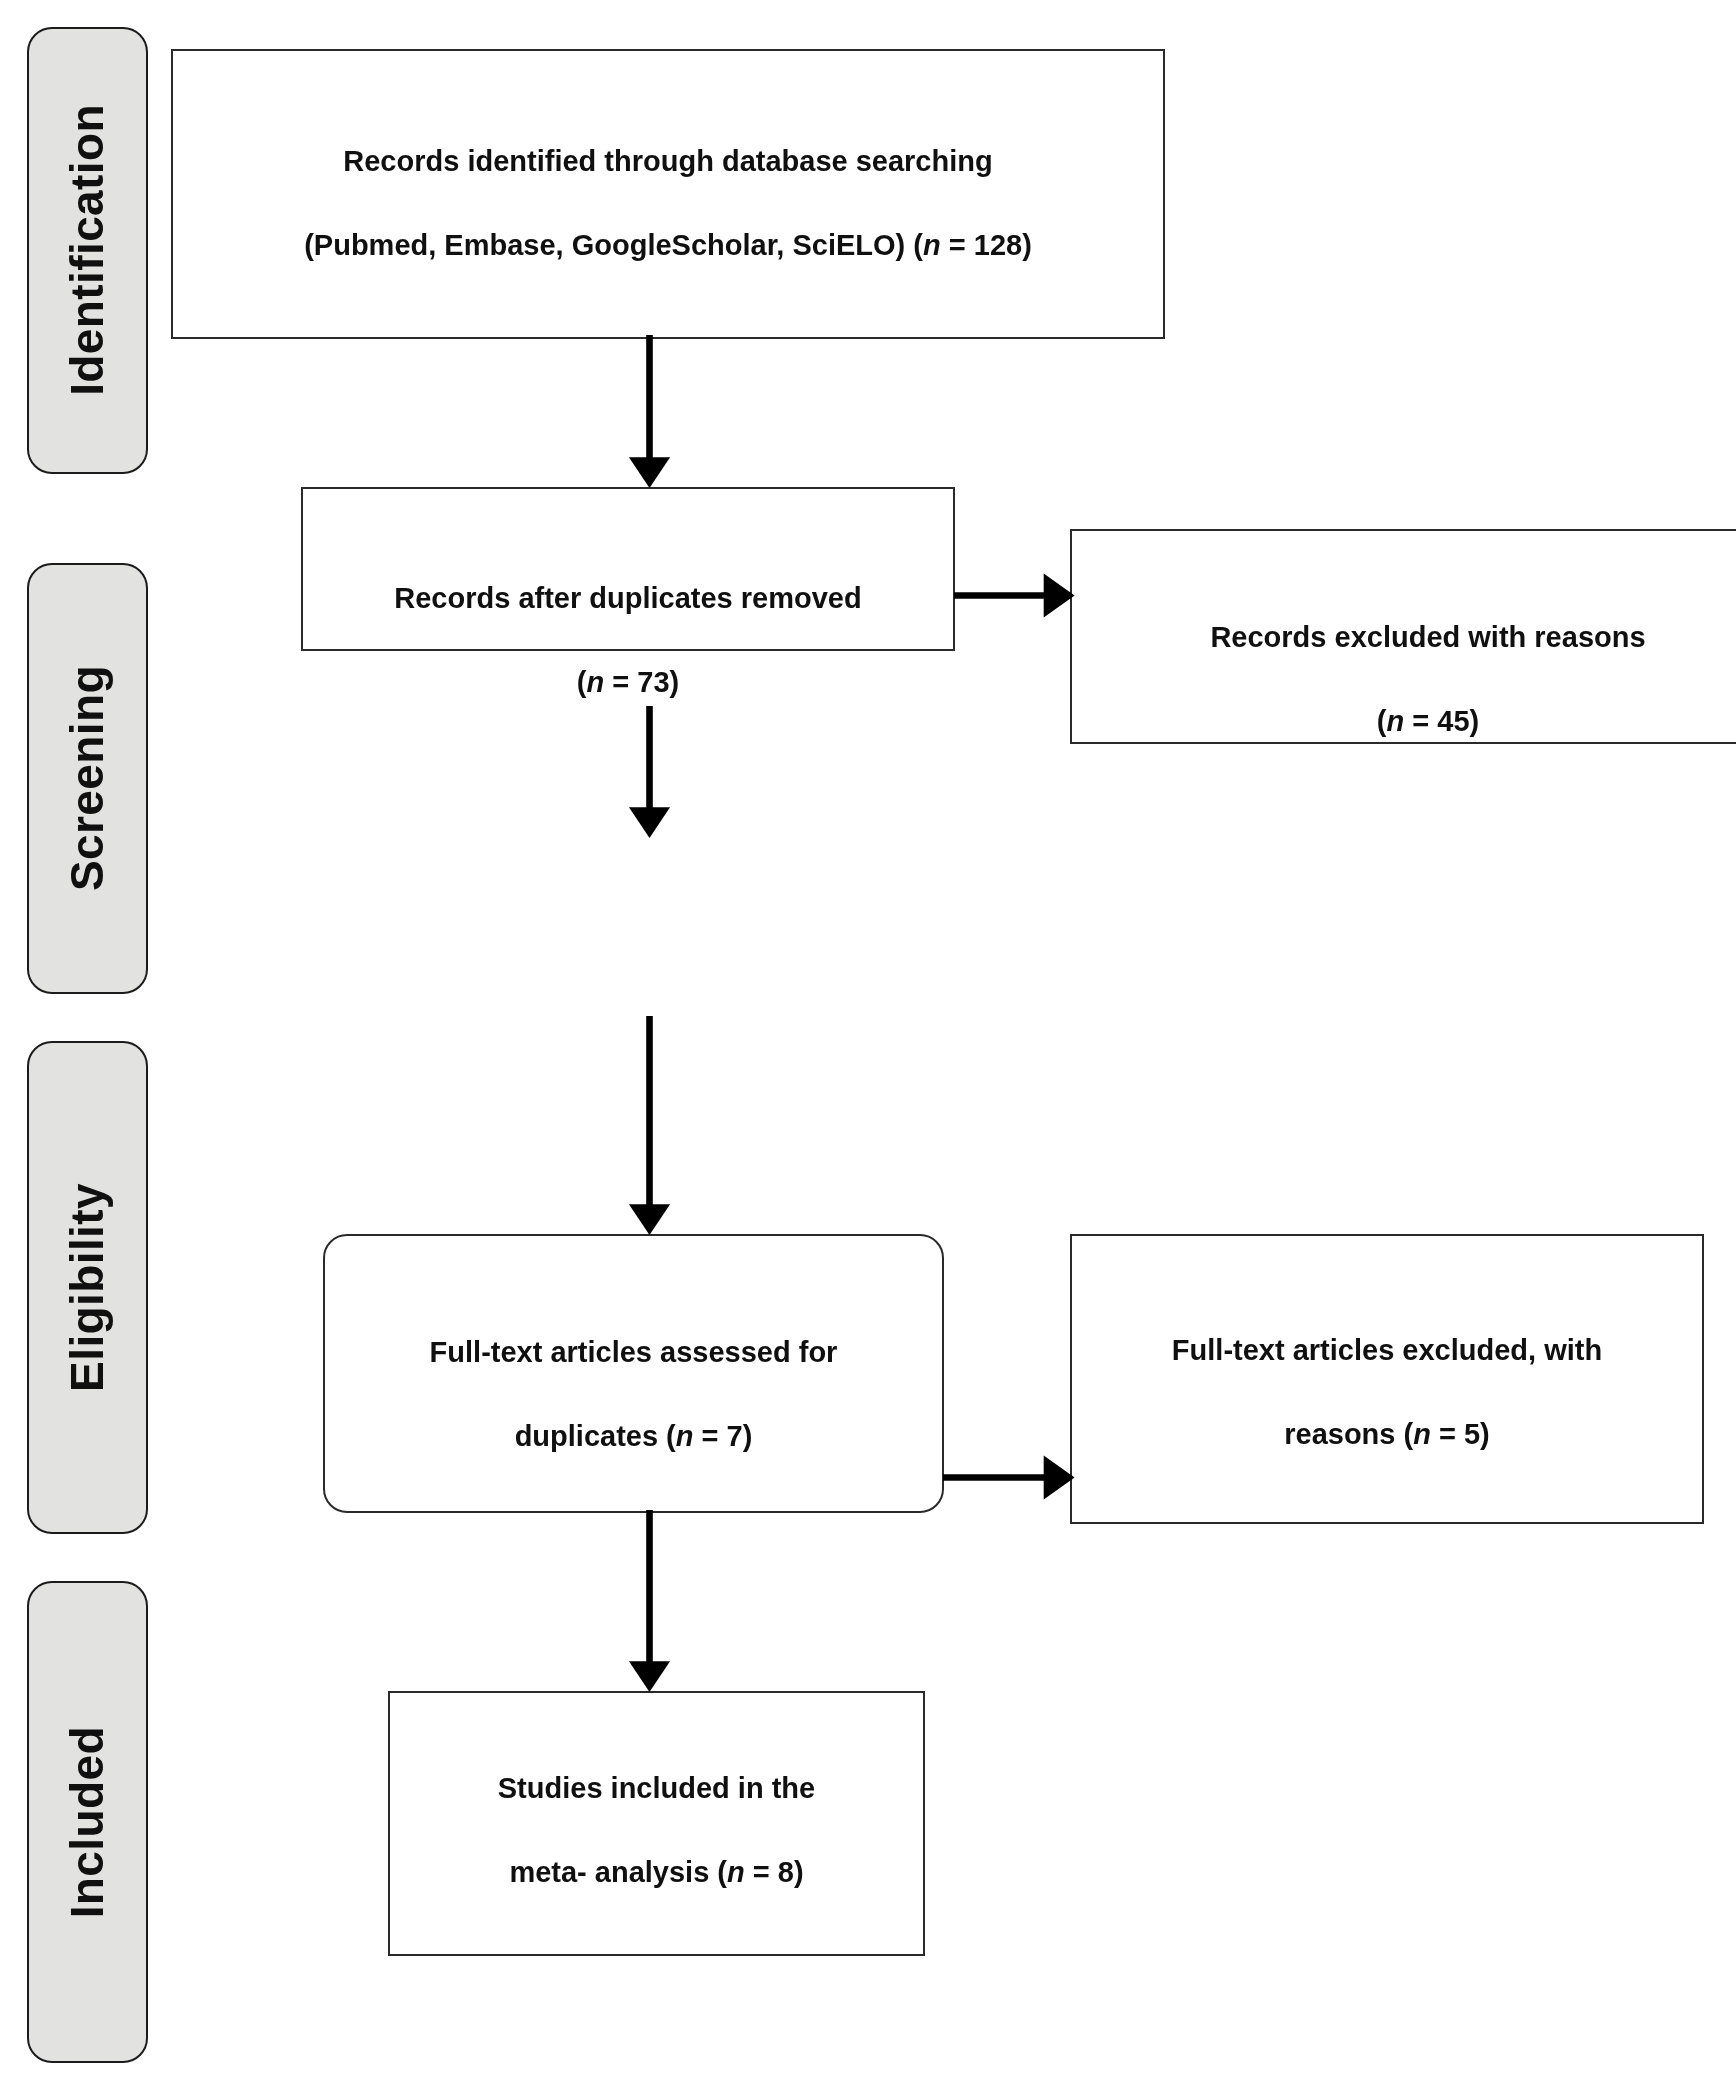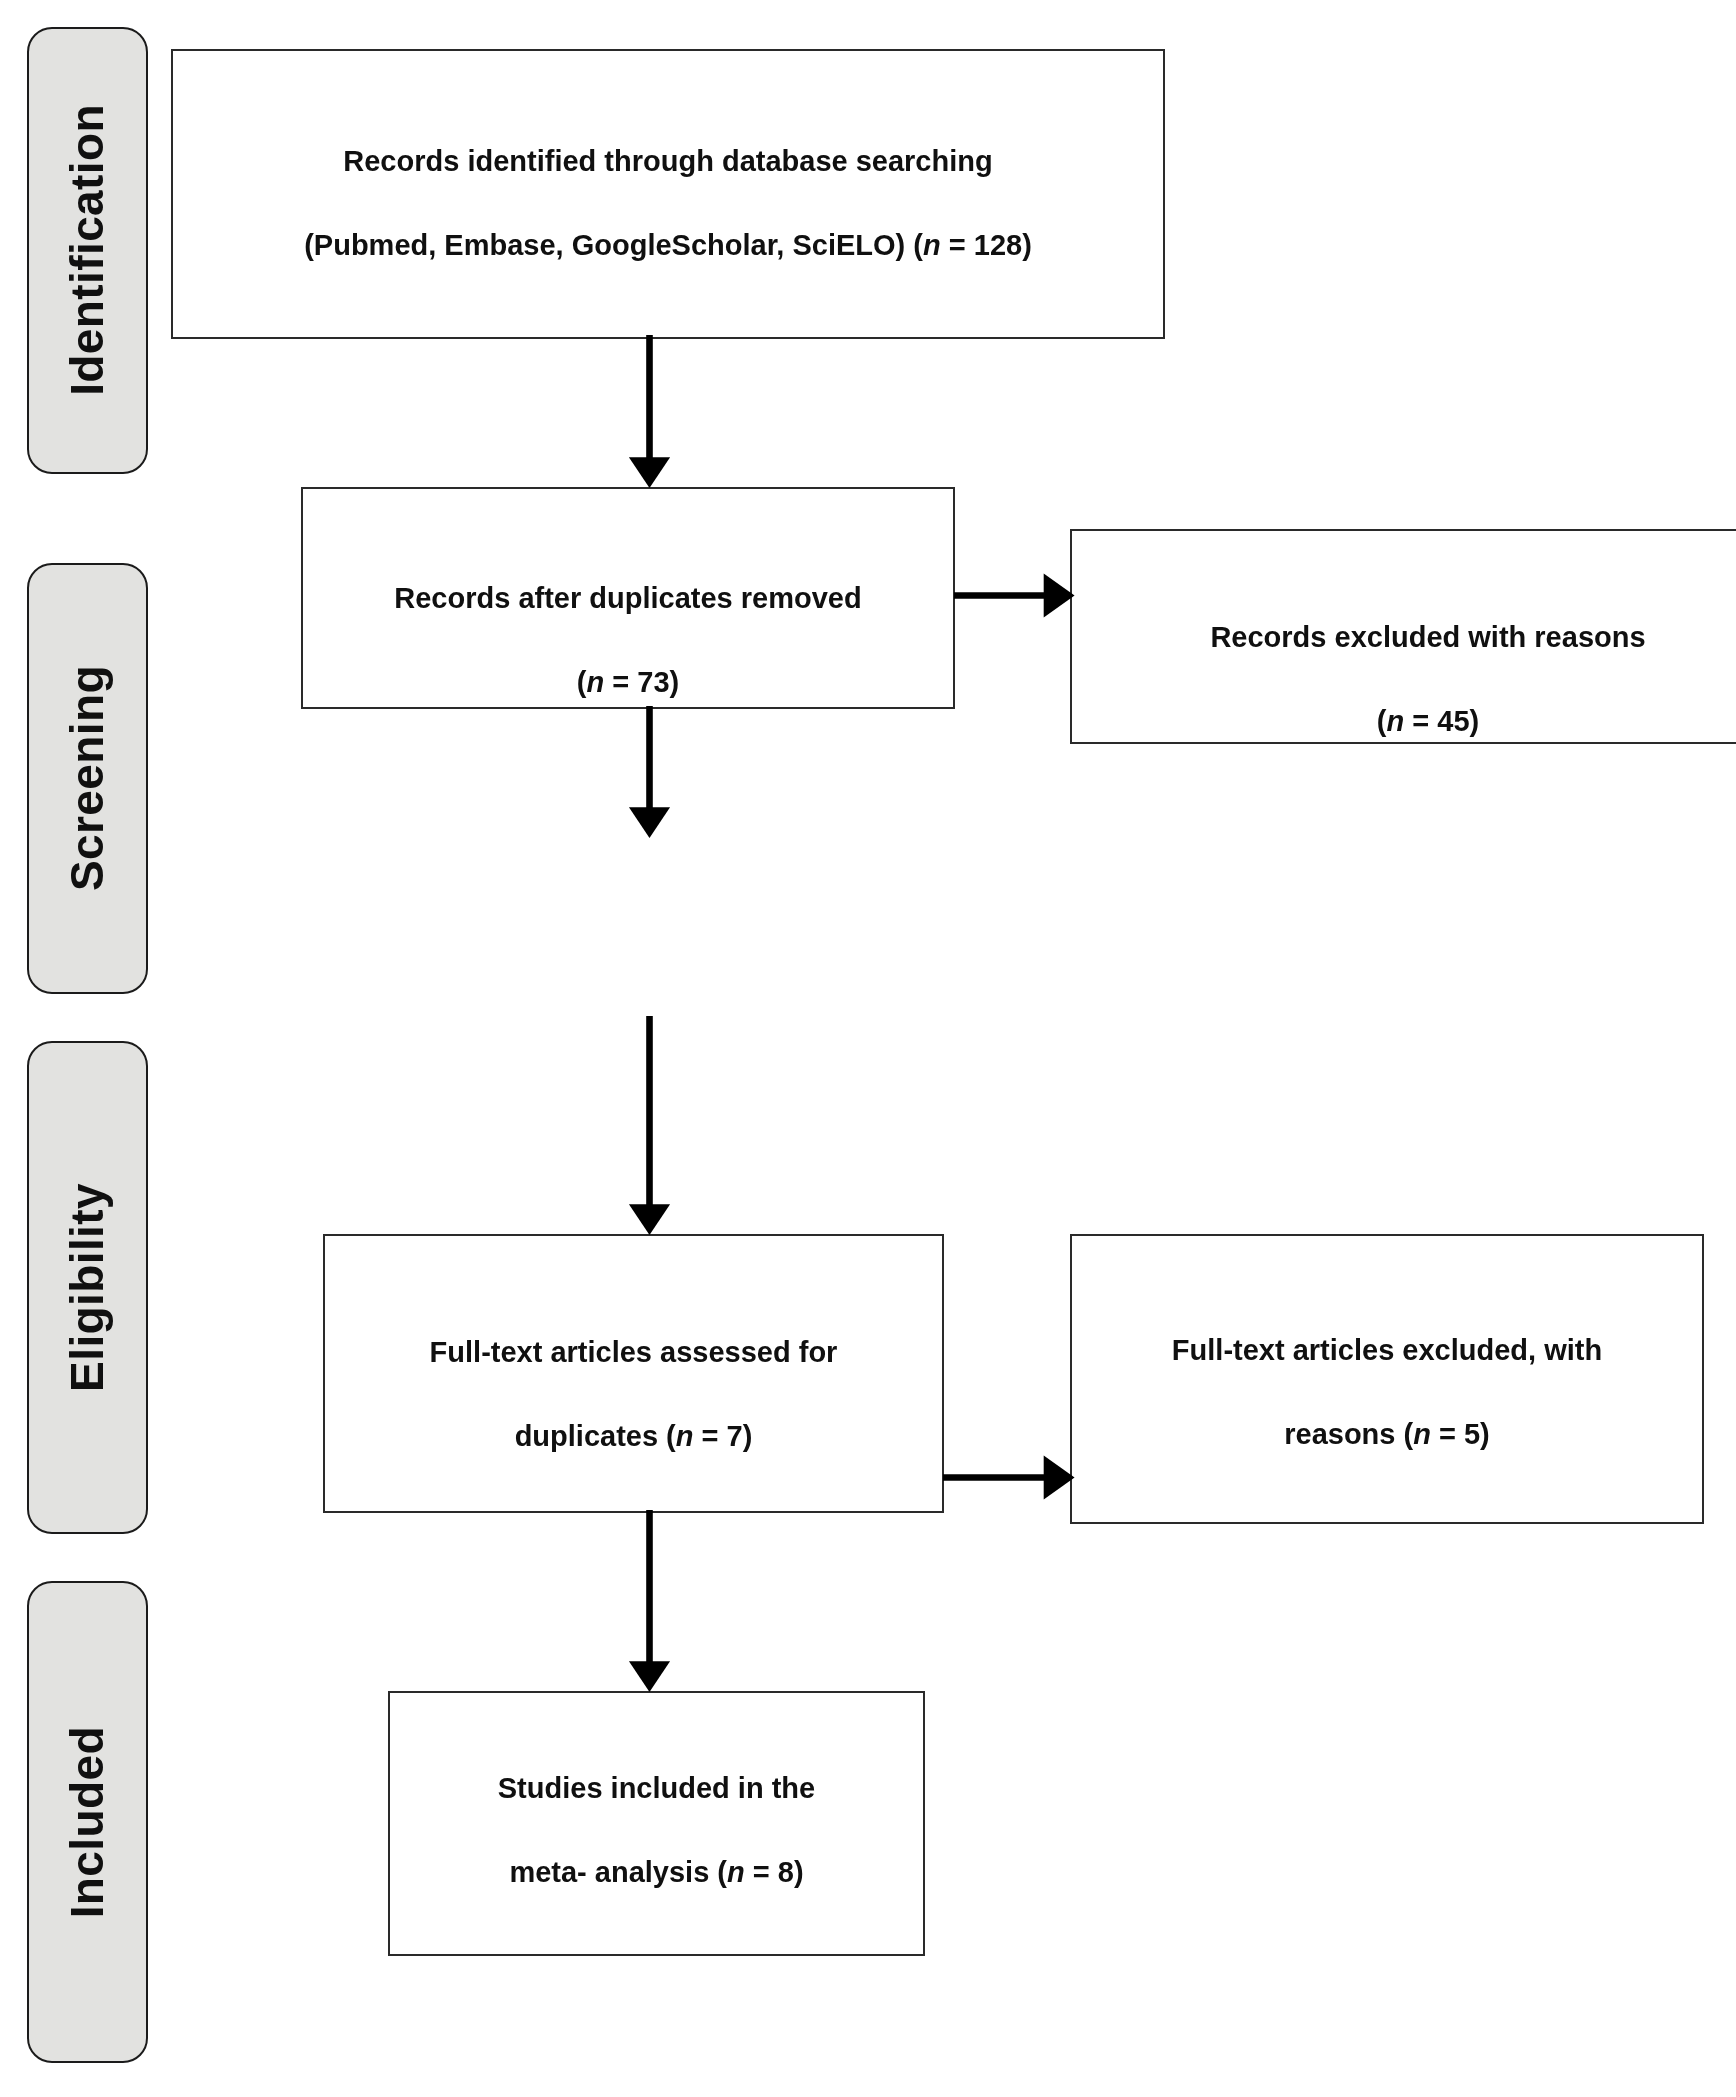--- a/index.html
+++ b/index.html
@@ -93,36 +93,36 @@
     <span class="stage-label">Included</span>
   </div>
 
   <div class="flow-box" style="left:171px; top:49px; width:994px; height:290px;">
     <div class="box-text" style="padding-top:47px;">
       <span>Records identified through database searching</span><br>
       <span>(Pubmed, Embase, GoogleScholar, SciELO) (</span><i>n</i><span> = 128)</span>
     </div>
   </div>
 
-  <div class="flow-box" style="left:301px; top:487px; width:654px; height:222px;">
+  <div class="flow-box" style="left:301px; top:487px; width:654px; height:164px;">
     <div class="box-text" style="padding-top:46px;">
       <span>Records after duplicates removed</span><br>
       <span>(</span><i>n</i><span> = 73)</span>
     </div>
   </div>
 
   <div class="flow-box" style="left:1070px; top:485px; width:716px; height:215px;margin-top:44px;">
     <div class="box-text" style="padding-top:43px;">
       <span>Records excluded with reasons</span><br>
       <span>(</span><i>n</i><span> = 45)</span>
     </div>
   </div>
 
 
-  <div class="flow-box" style="left:323px; top:1234px; width:621px; height:279px;">
+  <div class="flow-box" style="left:323px; top:1234px; width:621px; height:279px;border-radius:24px;">
     <div class="box-text" style="padding-top:53px;">
       <span>Full-text articles assessed for</span><br>
       <span>duplicates (</span><i>n</i><span> = 7)</span>
     </div>
   </div>
 
   <div class="flow-box" style="left:1070px; top:1234px; width:634px; height:290px;">
     <div class="box-text" style="padding-top:51px;">
       <span>Full-text articles excluded, with</span><br>
       <span>reasons (</span><i>n</i><span> = 5)</span>

